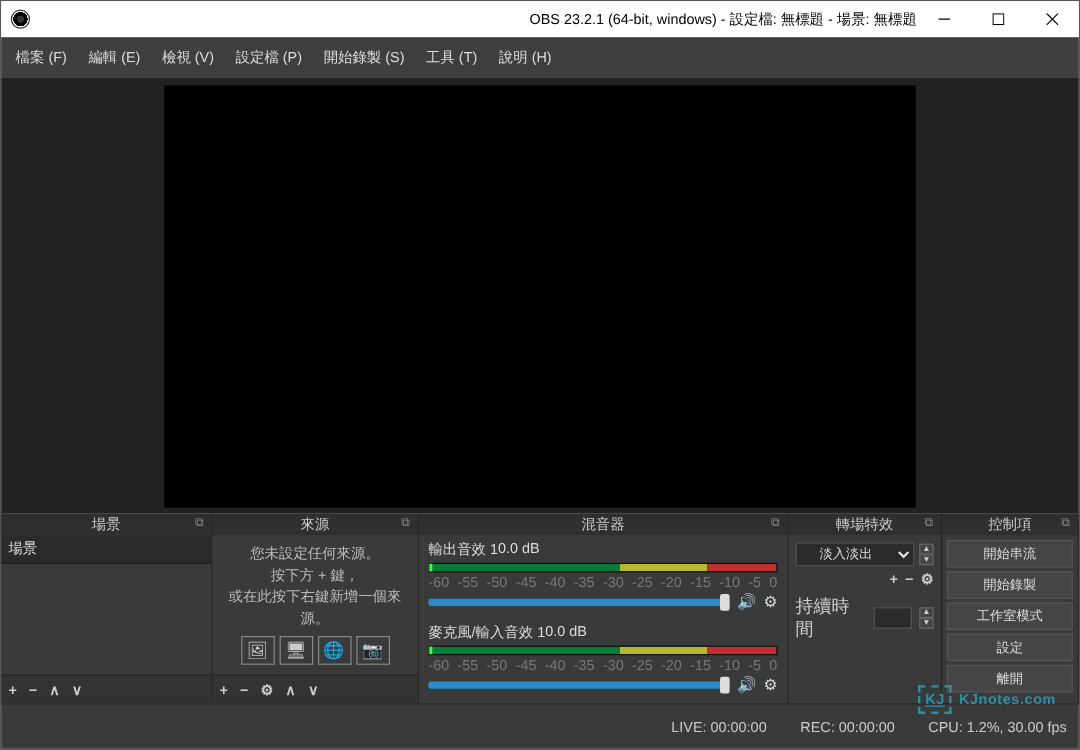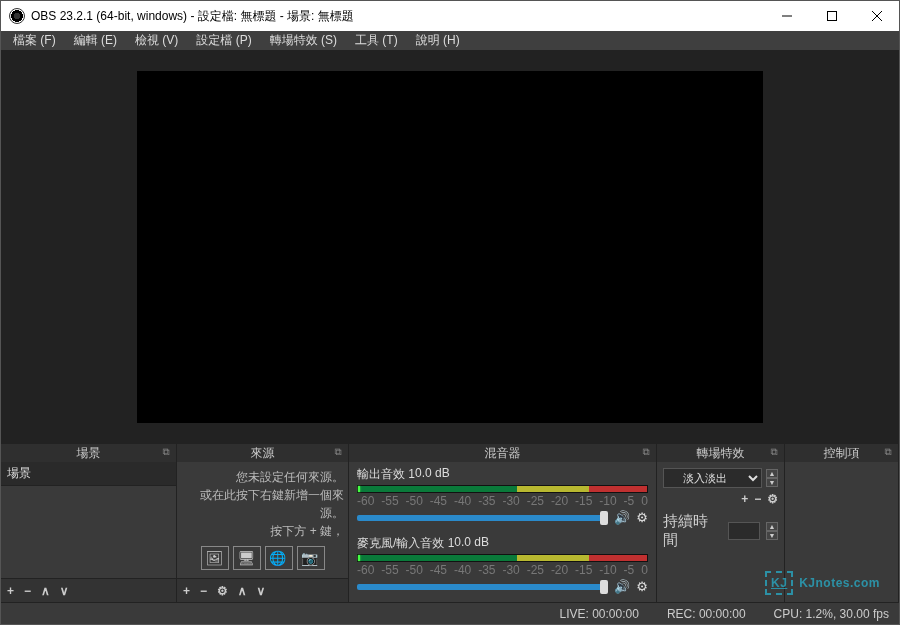--- a/index.html
+++ b/index.html
@@ -1,42 +1,42 @@
 <!DOCTYPE html>
 <html><head>
 <meta charset="utf-8">
 <style>
 * { margin: 0; padding: 0; box-sizing: border-box; font-family: "Microsoft JhengHei", "Segoe UI", sans-serif; font-size: 12px; }
 body { width: 900px; height: 625px; background: #fff; overflow: hidden; }
 .window { width: 900px; height: 625px; display: flex; flex-direction: column; border: 1px solid #555; }
-.titlebar { height: 30px; background: #fff; display: flex; align-items: center; padding: 0 0 0 8px; }
+.titlebar { height: 30px; background: #fff; display: flex; align-items: center; padding: 0 0 0 8px; text-align: right; }
 .titlebar .icon-obs { width: 16px; height: 16px; border-radius: 50%; background: radial-gradient(circle at 50% 50%, #333 30%, #000 31%, #000 60%, transparent 61%); border: 1px solid #333; margin-right: 6px; display:inline-block; }
 .titlebar .title { flex: 1; color: #000; font-size: 12px; }
 .titlebar .winbtns { display: flex; }
 .titlebar .winbtn { width: 45px; height: 30px; display: flex; align-items: center; justify-content: center; color: #000; }
-.menubar { height: 19px; background: #3f3f3f; display: flex; align-items: center; padding: 0 4px; color: #ddd; gap: 2px; }
+.menubar { height: 34px; background: #3f3f3f; display: flex; align-items: center; padding: 0 4px; color: #ddd; gap: 2px; }
 .menubar .mitem { padding: 2px 8px; }
 .preview { flex: 1; background: #222; display: flex; align-items: center; justify-content: center; position: relative; }
 .preview .canvas { width: 626px; height: 352px; background: #000; }
 .panels { background: #3a3a3a; display: flex; height: 158px; }
 .panel { display: flex; flex-direction: column; border-right: 1px solid #222; position: relative; }
 .panel:last-child { border-right: none; }
 .phead { height: 18px; background: #2f2f2f; color: #ccc; text-align: center; position: relative; display: flex; align-items: center; justify-content: center; font-size: 11px; }
 .phead .dock { position: absolute; right: 4px; top: 2px; width: 12px; height: 12px; color: #888; font-size: 10px; }
 .pbody { flex: 1; background: #3a3a3a; color: #ddd; position: relative; overflow: hidden; }
 
 
 .scenes { width: 176px; }
 .scene-item { background: #2a2a2a; padding: 3px 6px; margin: 0px; border-bottom: 1px solid #222; }
 .toolbar { height: 24px; background: #333; display: flex; align-items: center; padding: 0 6px; gap: 10px; color: #ccc; font-size: 14px; font-weight: bold; border-top: 1px solid #222; }
 .toolbar span { cursor: pointer; }
 
 
 .sources { width: 172px; }
-.sources .hint { text-align: right; color: #bbb; font-size: 11px; padding: 6px 4px 4px; line-height: 1.5; }
+.sources .hint { text-align: center; color: #bbb; font-size: 11px; padding: 6px 4px 4px; line-height: 1.5; }
 .iconrow { display: flex; justify-content: center; gap: 4px; padding: 2px 0 4px; }
 .iconrow .licon { width: 28px; height: 24px; border: 1px solid #888; display: flex; align-items: center; justify-content: center; color: #ccc; font-size: 14px; }
 
 
 .mixer { flex: 1; }
 .mixer .ch { padding: 4px 8px 6px; }
 .mixer .chname { color: #ddd; font-size: 11px; display: flex; justify-content: flex-start; margin-bottom: 2px; }
 .mixer .meter { height: 8px; background: linear-gradient(to right, #0a7a3a 0%, #0a7a3a 55%, #b8b830 55%, #b8b830 80%, #c03030 80%, #c03030 100%); border: 1px solid #111; margin-bottom: 1px; position:relative; }
 .mixer .meter::after { content:""; position:absolute; left:0;top:0;bottom:0; width:2px; background:#4f4; box-shadow:0 0 2px #4f4;}
 .mixer .ticks { display: flex; justify-content: space-between; color: #777; font-size: 8px; margin-bottom: 2px; }
@@ -54,21 +54,21 @@
 .trans .row .lbl { color: #ccc; font-size: 15px; }
 .trans .spin { display:flex; flex-direction:column; gap:0; }
 .trans .spin div { width:12px; height:9px; background:#444; border:1px solid #666; font-size:7px; color:#ccc; text-align:center; line-height:7px;}
 .trans .btns { display:flex; gap:6px; align-items:center; color:#ccc; font-size:14px; font-weight:bold; justify-content:flex-end; margin-bottom:6px;}
 
 
 .ctrls { width: 114px; }
 .ctrls .pbody { padding: 4px; display:flex; flex-direction:column; gap:3px;}
 .ctrls button { background: #454545; color: #ddd; border: 1px solid #555; padding: 3px 0; font-size: 11px; }
 
-.statusbar { height: 22px; background: #3a3a3a; color: #ccc; display: flex; align-items: center; justify-content: flex-end; gap: 28px; padding: 0 10px; font-size: 11px; border-top:1px solid #222;}
+.statusbar { height: 38px; background: #3a3a3a; color: #ccc; display: flex; align-items: center; justify-content: flex-end; gap: 28px; padding: 0 10px; font-size: 11px; border-top:1px solid #222;}
 
 .watermark { position: absolute; right: 20px; bottom: 30px; color: #2aa0b8; font-size: 22px; font-family: Arial; opacity: 0.85; display: flex; align-items: center; gap: 6px; font-weight:bold; letter-spacing:0.5px; pointer-events:none;}
 .watermark .logo { width: 28px; height: 24px; border: 2px dashed #2aa0b8; display: inline-flex; align-items: center; justify-content: center; font-size: 12px; text-decoration: underline; }
 
 svg { display: block; }
 </style>
 </head>
 <body>
 
 <div class="window">
@@ -93,21 +93,21 @@
           </svg>
         </div>
     </div>
   </div>
 
   <div class="menubar">
     <div class="mitem">檔案 (F)</div>
     <div class="mitem">編輯 (E)</div>
     <div class="mitem">檢視 (V)</div>
     <div class="mitem">設定檔 (P)</div>
-    <div class="mitem">轉場特效 (S)</div>
+    <div class="mitem">開始錄製 (S)</div>
     <div class="mitem">工具 (T)</div>
     <div class="mitem">說明 (H)</div>
   </div>
 
   <div class="preview">
     <div class="canvas"></div>
   </div>
 
   <div class="panels">
 
@@ -128,22 +128,22 @@
     </div>
 
     <div class="panel sources">
       <div class="phead">
           <span>來源</span>
           <span class="dock">⧉</span>
         </div>
       <div class="pbody">
         <div class="hint">
           <div>您未設定任何來源。</div>
+          <div>按下方 + 鍵，</div>
           <div>或在此按下右鍵新增一個來源。</div>
-          <div>按下方 + 鍵，</div>
         </div>
         <div class="iconrow">
           <div class="licon">🖼</div>
           <div class="licon">🖥</div>
           <div class="licon">🌐</div>
           <div class="licon">📷</div>
         </div>
       </div>
       <div class="toolbar">
         <span>+</span>
@@ -248,20 +248,27 @@
             </div>
         </div>
       </div>
     </div>
 
     <div class="panel ctrls">
       <div class="phead">
           <span>控制項</span>
           <span class="dock">⧉</span>
         </div>
+      <div class="pbody">
+        <button>開始串流</button>
+        <button>開始錄製</button>
+        <button>工作室模式</button>
+        <button>設定</button>
+        <button>離開</button>
+      </div>
     </div>
 
     <div class="watermark">
       <span class="logo">KJ</span>
       <span>KJnotes.com</span>
     </div>
   </div>
 
   <div class="statusbar">
     <span>LIVE: 00:00:00</span>

